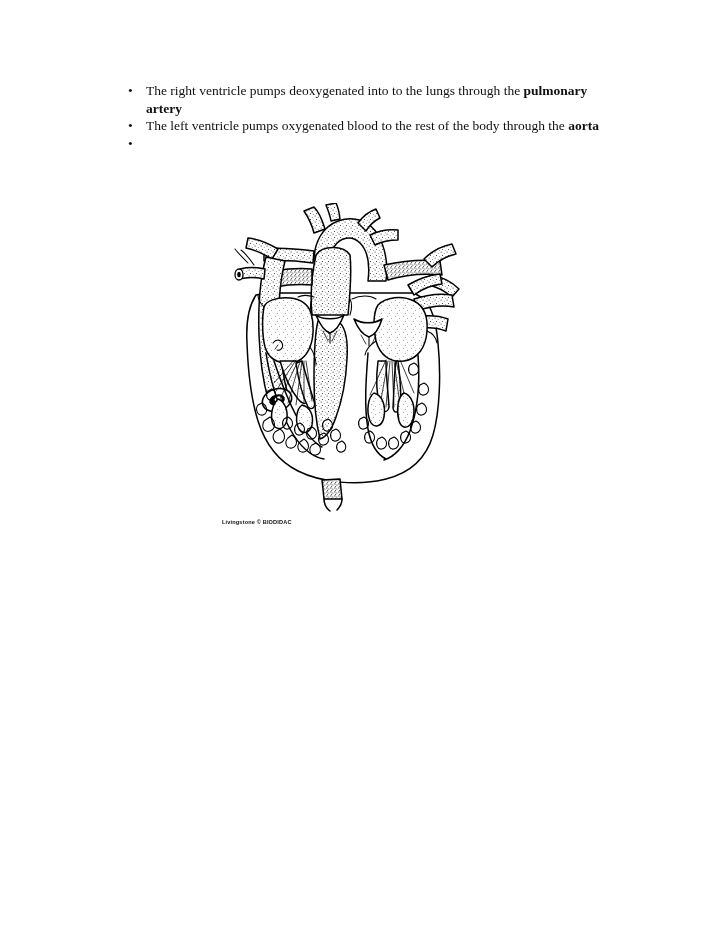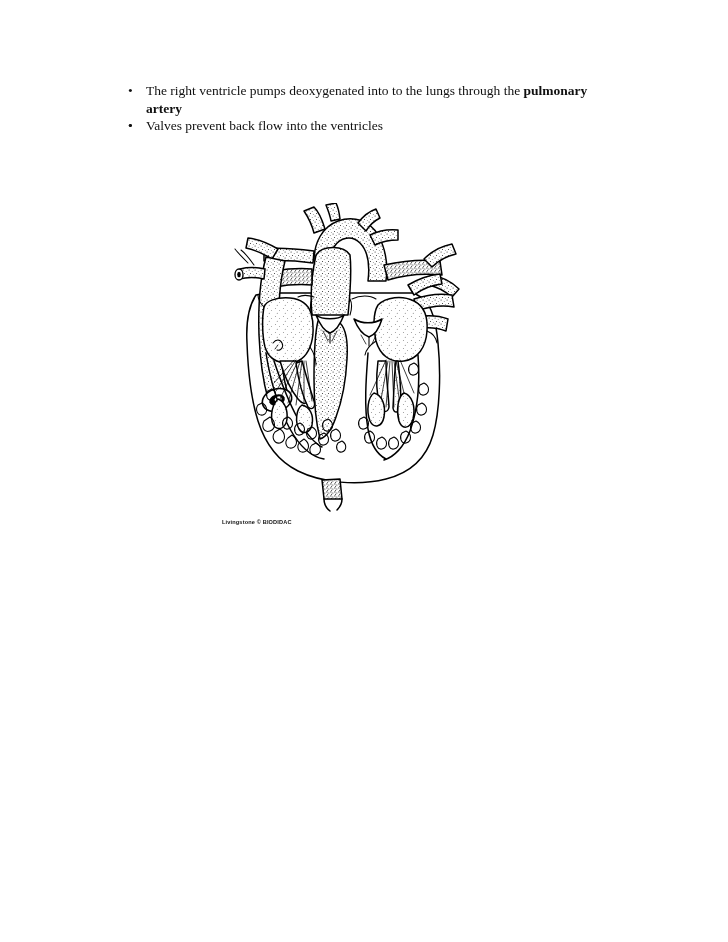--- a/index.html
+++ b/index.html
@@ -86,24 +86,24 @@
 
 <div class="page">
 
   <ul class="bullet-list">
     <li class="bullet-item">
       <span class="bullet-marker">•</span>
       <span class="bullet-text"><span>The right ventricle pumps deoxygenated into to the lungs through the </span><span class="em">pulmonary artery</span></span>
     </li>
     <li class="bullet-item">
       <span class="bullet-marker">•</span>
+      <span class="bullet-text"><span>The left ventricle pumps oxygenated blood to the rest of the body through the </span><span class="em">aorta</span></span>
     </li>
     <li class="bullet-item">
       <span class="bullet-marker">•</span>
-      <span class="bullet-text"><span>Valves prevent back flow into the ventricles</span></span>
     </li>
   </ul>
 
   <div class="figure">
     <svg viewBox="0 0 250 310" xmlns="http://www.w3.org/2000/svg" aria-hidden="true">
       <defs>
 
         <pattern id="stip" width="6" height="6" patternUnits="userSpaceOnUse">
           <rect width="6" height="6" fill="#ffffff"></rect>
           <circle cx="1.1" cy="1.1" r="0.52" fill="#1a1a1a"></circle>

